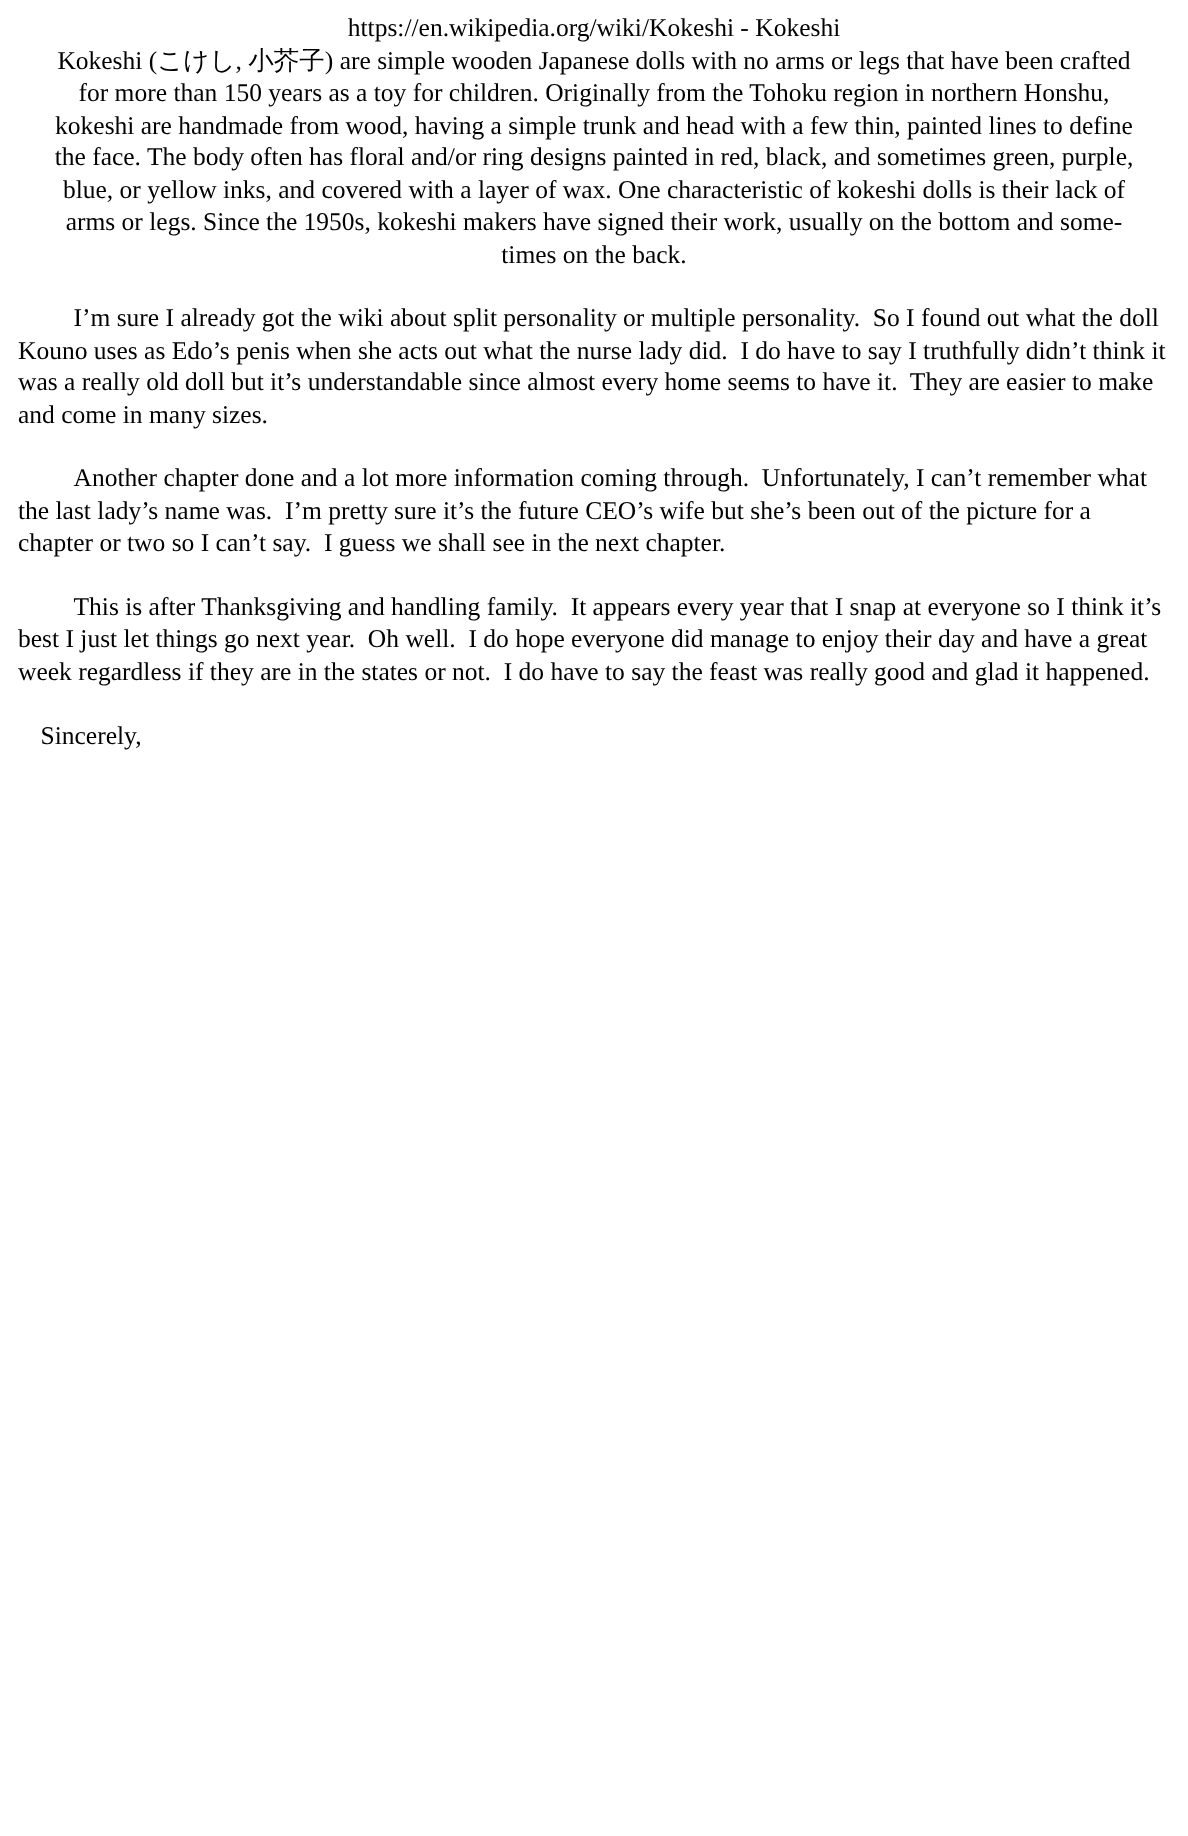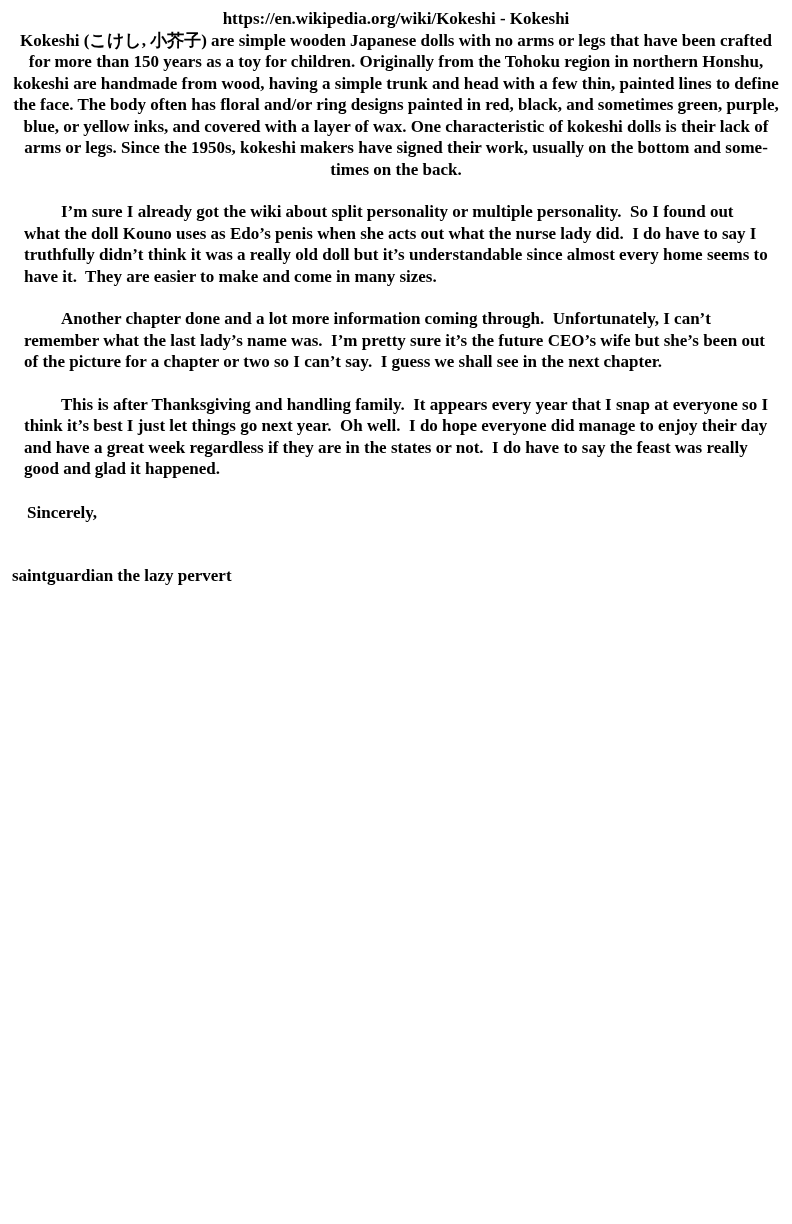--- a/index.html
+++ b/index.html
@@ -13,32 +13,31 @@
     height: 1224px;
     margin: 0 auto;
     background: #ffffff;
     color: #000000;
     font-family: "Liberation Serif", "DejaVu Serif", serif;
     font-size: 17px;
     line-height: 21.5px;
     box-sizing: border-box;
     padding: 8px 12px 0 12px;
     overflow: hidden;
-    font-weight: bold;
   }
   .center {
     text-align: center;
   }
   .prelines {
     white-space: pre-line; 
   }
   .para {
     white-space: pre-wrap;   
     text-indent: 37px;       
-    margin: 21px 12px;
+    margin: 21px 0;
   }
   .salutation {
     margin: 25px 0 21px 0;
     white-space: pre-wrap;
   }
   .closing {
     margin: 22px 15px;
     white-space: pre-wrap;
   }
   .signature {
@@ -70,17 +69,16 @@
 
 
     <p class="para">Another chapter done and a lot more information coming through.  Unfortunately, I can’t remember what the last lady’s name was.  I’m pretty sure it’s the future CEO’s wife but she’s been out of the picture for a chapter or two so I can’t say.  I guess we shall see in the next chapter.</p>
 
     <p class="para">This is after Thanksgiving and handling family.  It appears every year that I snap at everyone so I think it’s best I just let things go next year.  Oh well.  I do hope everyone did manage to enjoy their day and have a great week regardless if they are in the states or not.  I do have to say the feast was really good and glad it happened.</p>
 
 
     <p class="closing">Sincerely,</p>
 
     <div class="signature">
-      <div>saintguardian the lazy pervert</div>
     </div>
   </div>
 
 </div>
 
 </body></html>

